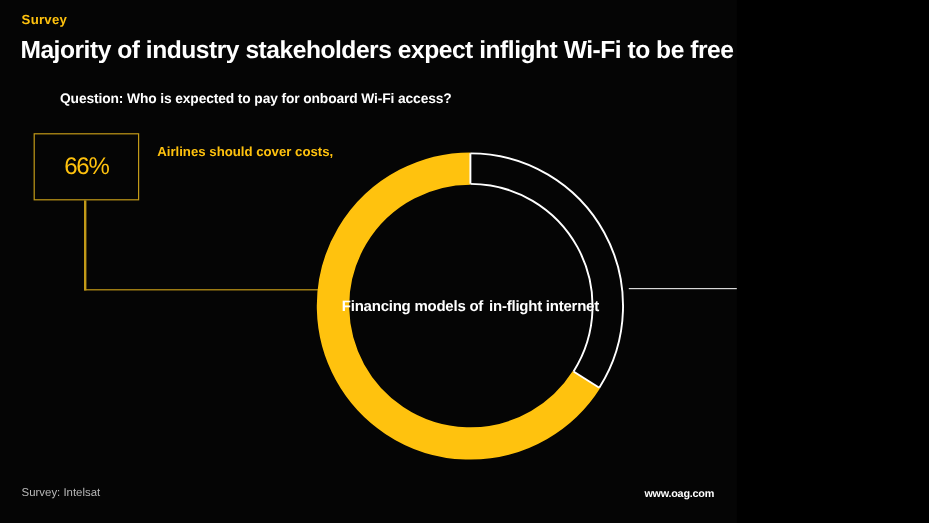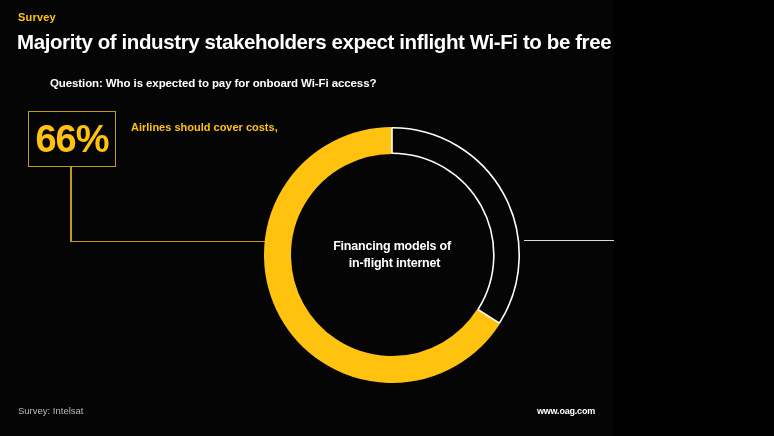--- a/index.html
+++ b/index.html
@@ -68,22 +68,22 @@
   }
   .stat-box.right {
     left: 654px;
     top: 112px;
     width: 96px;
     height: 56px;
     border: 1.5px solid #9a9a9a;
     margin-top: 13px;
   }
   .stat-value {
-    font-size: 38px;
-    font-weight: bold;
+    font-size: 20px;
+    font-weight: normal;
     letter-spacing: -1px;
     line-height: 1;
   }
   .stat-value.gold { color: #FFC20E; }
   .stat-value.white { color: #ffffff; }
 
   
   .caption {
     position: absolute;
     font-size: 11px;
@@ -145,21 +145,21 @@
     width: 270px;
     height: 270px;
   }
   .donut-center {
     position: absolute;
     left: 0;
     top: 0;
     width: 270px;
     height: 270px;
     display: flex;
-    flex-direction: column;
+    flex-direction: row;
     align-items: center;
     justify-content: center;
     pointer-events: none;
   }
   .center-line {
     font-size: 12.5px;
     font-weight: bold;
     color: #ffffff;
     line-height: 1.35;
     letter-spacing: -0.2px;

